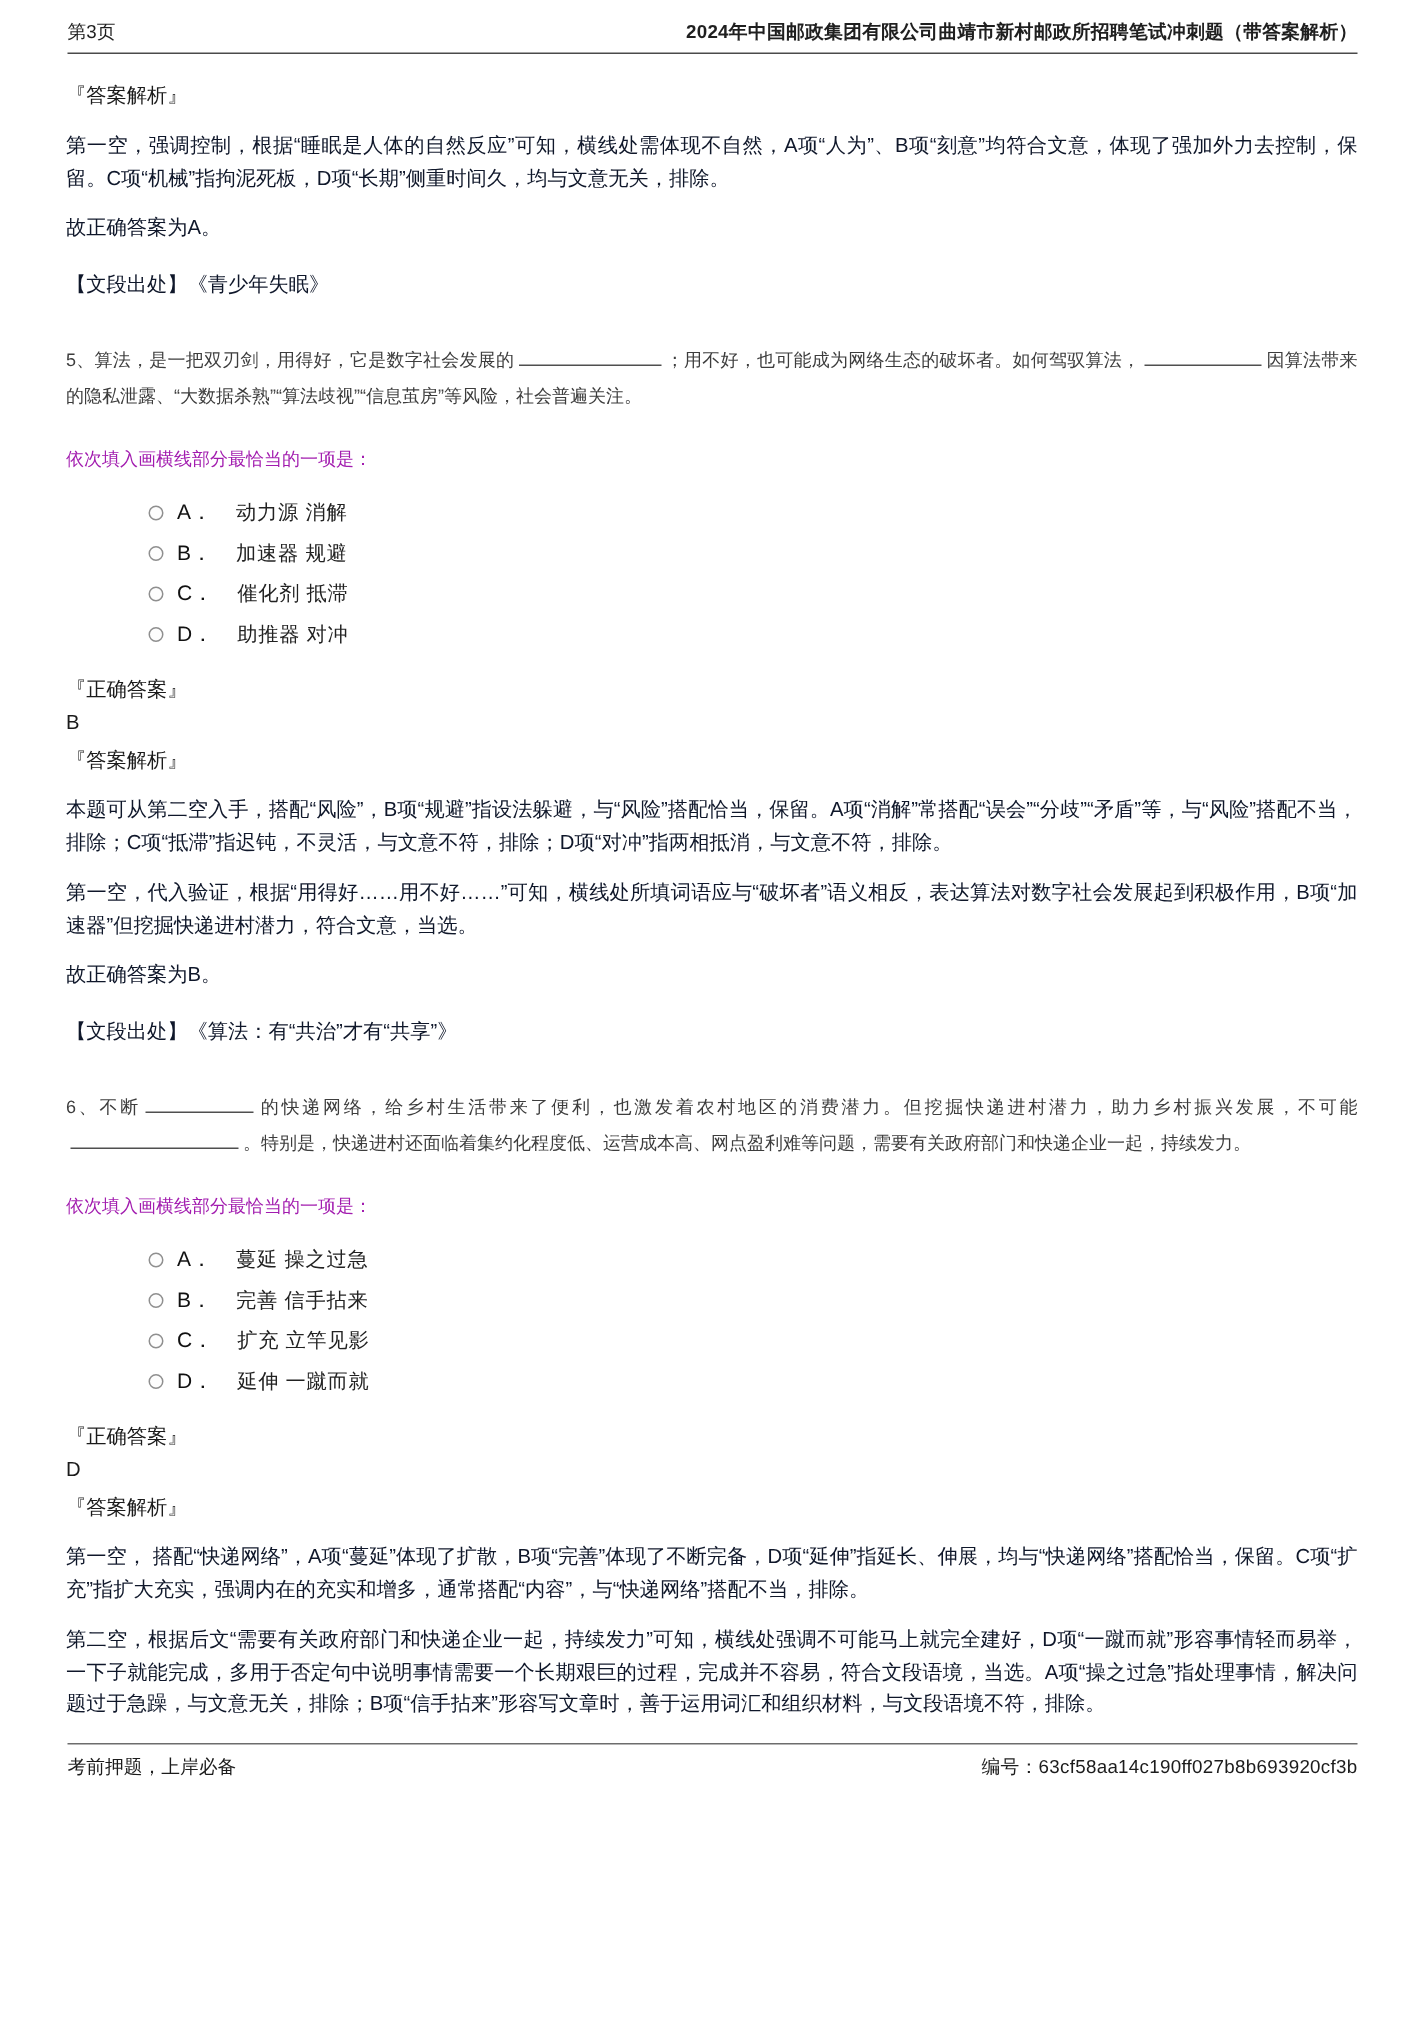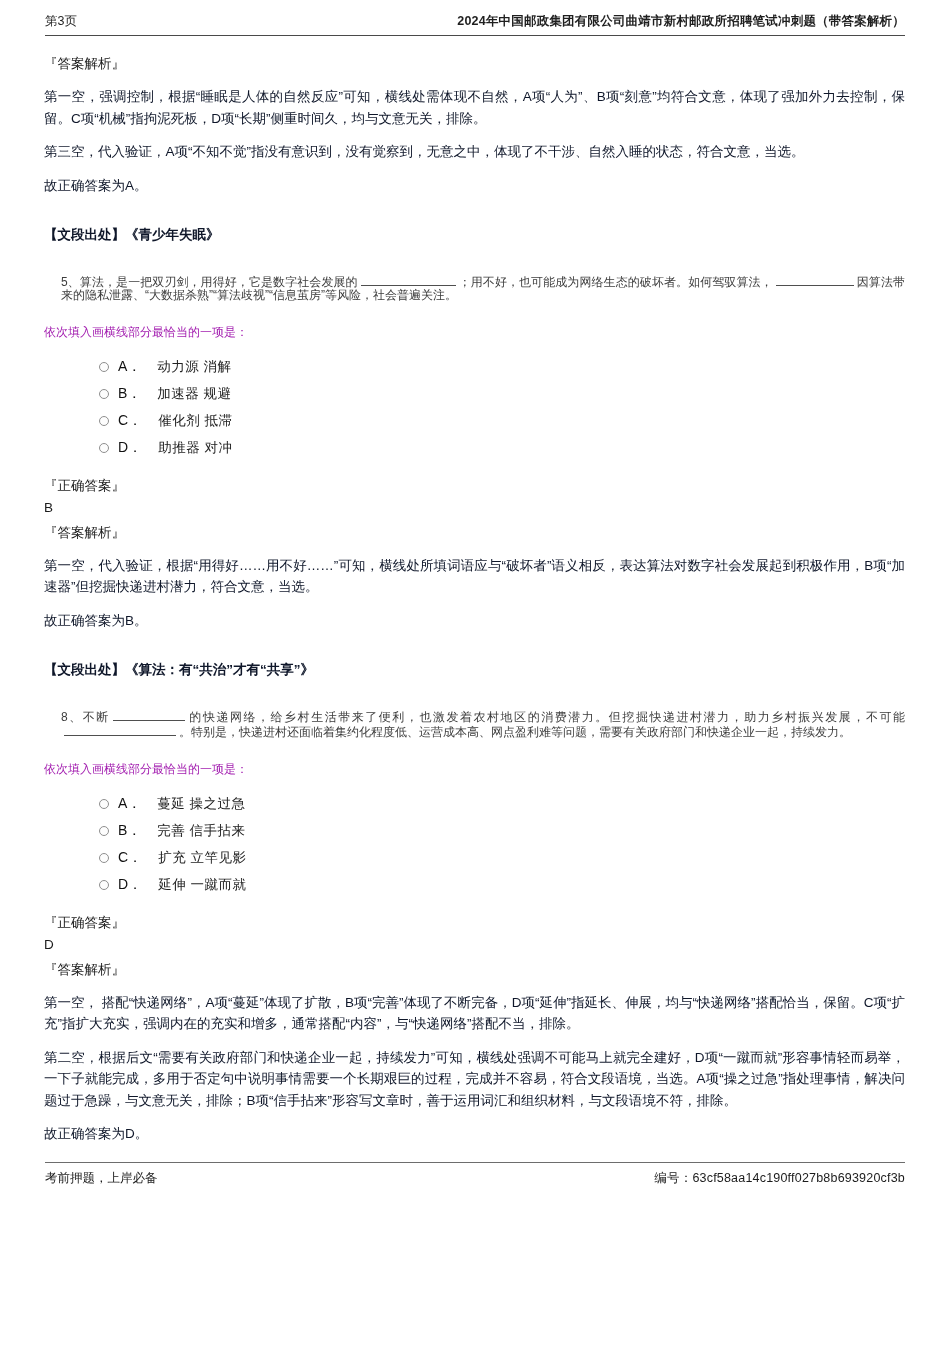--- a/index.html
+++ b/index.html
@@ -18,24 +18,24 @@
   .header-rule { border-top: 1.4px solid #4a4a4a; margin: 0 45px; }
   
   .content { padding: 4px 45px 0 44px; }
   .para {
     font-size: 13.5px; line-height: 21.5px; margin: 12px 0;
     text-align: justify; color: #0f172a;
   }
   .label { font-size: 13.5px; line-height: 20px; margin: 14px 0 2px 0; }
   .label.first { margin-top: 14px; }
   .answer-letter { font-size: 13.5px; line-height: 18px; margin: 3px 0 2px 0; }
-  .source { margin-top: 28px; font-weight: bold; }
+  .source { margin-top: 16px; }
   .stem {
-    font-size: 12px; color: #3d3d3d; line-height: 13px;
-    margin: 28px 0 8px 17px; text-align: justify;
+    font-size: 12px; color: #3d3d3d; line-height: 24px;
+    margin: 28px 0 8px 0; text-align: justify;
   }
   .prompt { font-size: 12px; color: #a21caf; line-height: 20px; margin: 20px 0 12px 0; }
   .blank {
     display: inline-block; border-bottom: 1px solid #4f4f4f;
     height: 12px; margin: 0 3px; vertical-align: baseline;
   }
   .w95 { width: 95px; } .w78 { width: 78px; } .w72 { width: 72px; } .w112 { width: 112px; }
   
   .options { margin: 6px 0 14px 55px; }
   .option { display: flex; align-items: center; height: 27px; font-size: 13.5px; color: #222; }
@@ -68,21 +68,20 @@
   <div class="header">
     <span>第3页</span>
     <span class="doc-title">2024年中国邮政集团有限公司曲靖市新村邮政所招聘笔试冲刺题（带答案解析）</span>
   </div>
   <div class="header-rule"></div>
 
   <div class="content">
 
     <p class="label first">『答案解析』</p>
     <p class="para">第一空，强调控制，根据“睡眠是人体的自然反应”可知，横线处需体现不自然，A项“人为”、B项“刻意”均符合文意，体现了强加外力去控制，保留。C项“机械”指拘泥死板，D项“长期”侧重时间久，均与文意无关，排除。</p>
-    <p class="para">第三空，代入验证，A项“不知不觉”指没有意识到，没有觉察到，无意之中，体现了不干涉、自然入睡的状态，符合文意，当选。</p>
     <p class="para">故正确答案为A。</p>
     <p class="para source"><span>【文段出处】</span><span>《青少年失眠》</span></p>
 
     <p class="stem"><span>5、算法，是一把双刃剑，用得好，它是数字社会发展的</span><span class="blank w95"></span><span>；用不好，也可能成为网络生态的破坏者。如何驾驭算法，</span><span class="blank w78"></span><span>因算法带来的隐私泄露、“大数据杀熟”“算法歧视”“信息茧房”等风险，社会普遍关注。</span></p>
     <p class="prompt">依次填入画横线部分最恰当的一项是：</p>
 
     <div class="options">
       <div class="option">
         <span class="radio"></span>
         <span class="opt-letter">A．</span>
@@ -101,25 +100,26 @@
       <div class="option">
         <span class="radio"></span>
         <span class="opt-letter">D．</span>
         <span class="opt-text">助推器 对冲</span>
       </div>
     </div>
 
     <p class="label" style="margin-top:6px">『正确答案』</p>
     <p class="answer-letter">B</p>
     <p class="label" style="margin-top:6px">『答案解析』</p>
+    <p class="para">本题可从第二空入手，搭配“风险”，B项“规避”指设法躲避，与“风险”搭配恰当，保留。A项“消解”常搭配“误会”“分歧”“矛盾”等，与“风险”搭配不当，排除；C项“抵滞”指迟钝，不灵活，与文意不符，排除；D项“对冲”指两相抵消，与文意不符，排除。</p>
     <p class="para">第一空，代入验证，根据“用得好……用不好……”可知，横线处所填词语应与“破坏者”语义相反，表达算法对数字社会发展起到积极作用，B项“加速器”但挖掘快递进村潜力，符合文意，当选。</p>
     <p class="para">故正确答案为B。</p>
     <p class="para source"><span>【文段出处】</span><span>《算法：有“共治”才有“共享”》</span></p>
 
-    <p class="stem"><span>8、不断</span><span class="blank w72"></span><span>的快递网络，给乡村生活带来了便利，也激发着农村地区的消费潜力。但挖掘快递进村潜力，助力乡村振兴发展，不可能</span><span class="blank w112"></span><span>。特别是，快递进村还面临着集约化程度低、运营成本高、网点盈利难等问题，需要有关政府部门和快递企业一起，持续发力。</span></p>
+    <p class="stem"><span>6、不断</span><span class="blank w72"></span><span>的快递网络，给乡村生活带来了便利，也激发着农村地区的消费潜力。但挖掘快递进村潜力，助力乡村振兴发展，不可能</span><span class="blank w112"></span><span>。特别是，快递进村还面临着集约化程度低、运营成本高、网点盈利难等问题，需要有关政府部门和快递企业一起，持续发力。</span></p>
     <p class="prompt">依次填入画横线部分最恰当的一项是：</p>
 
     <div class="options">
       <div class="option">
         <span class="radio"></span>
         <span class="opt-letter">A．</span>
         <span class="opt-text">蔓延 操之过急</span>
       </div>
       <div class="option">
         <span class="radio"></span>

